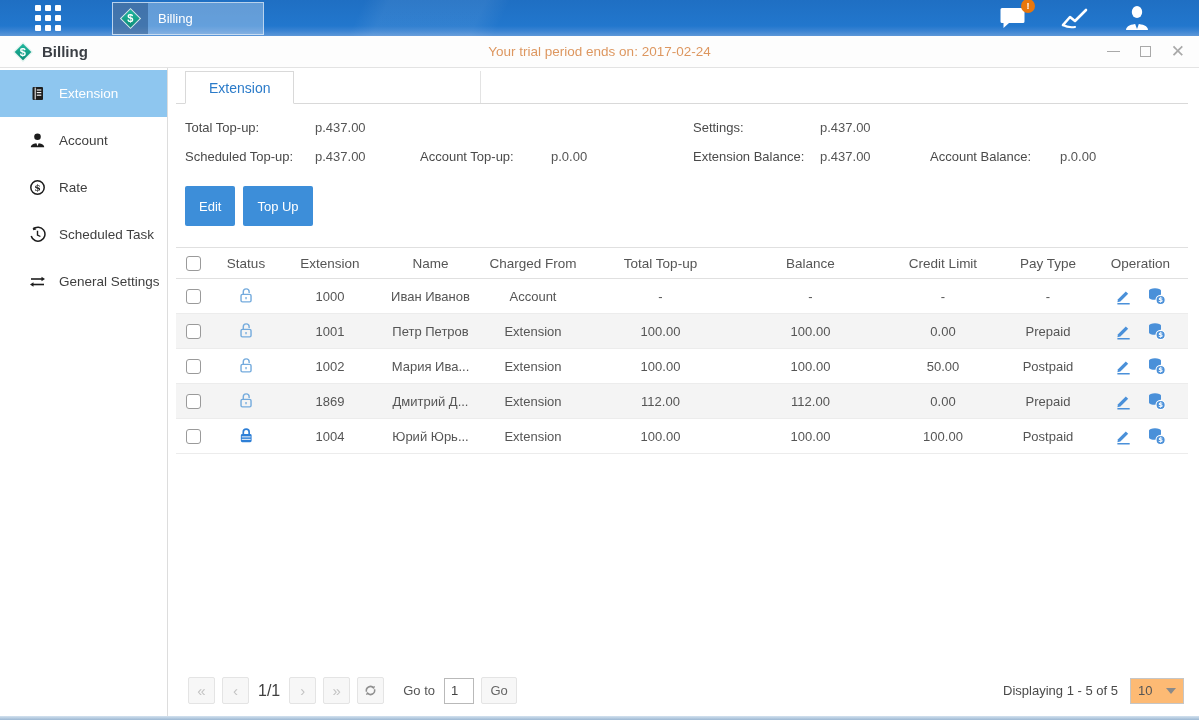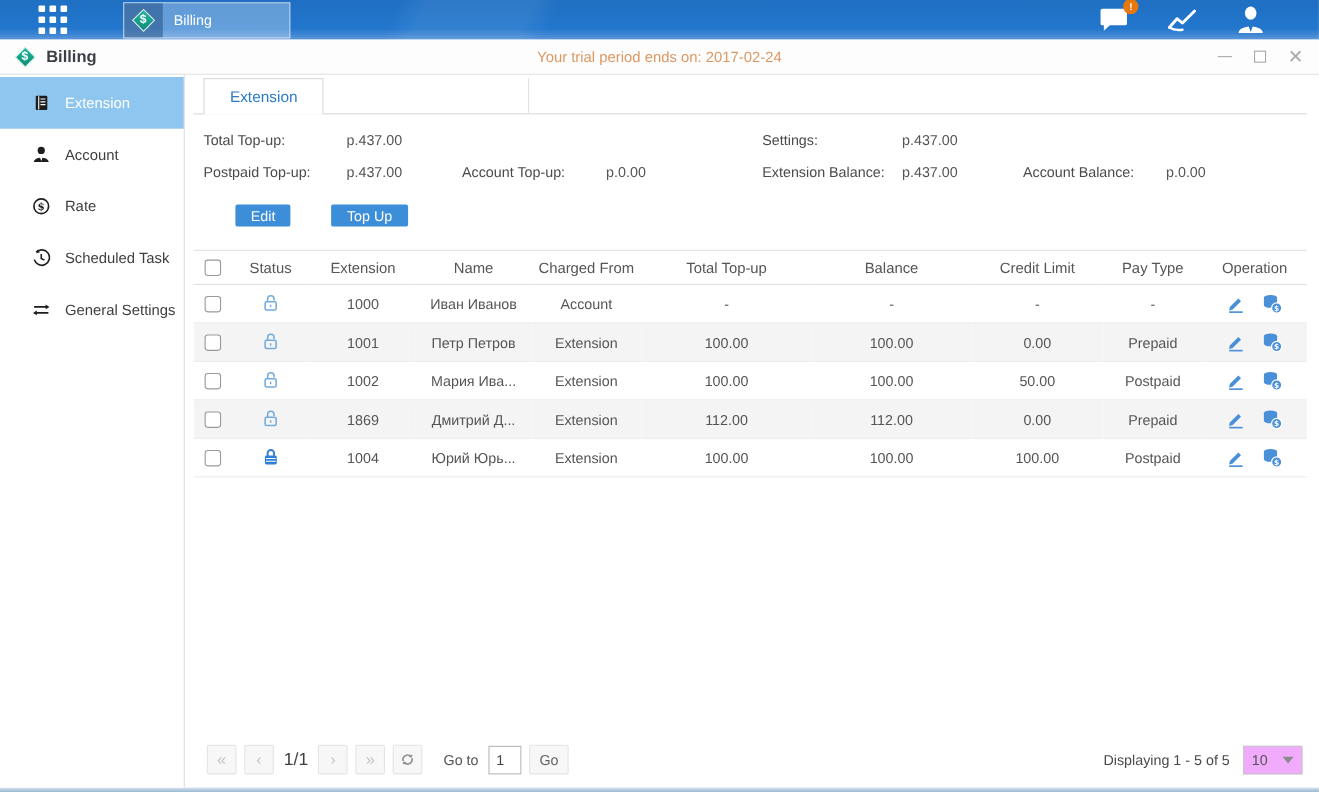--- a/index.html
+++ b/index.html
@@ -64,21 +64,21 @@
   
   .summary{ margin:16px 0 0 9px; display:grid; grid-template-columns:508px 1fr; font-size:13px;}
   .sumhalf{ display:grid; grid-template-columns:130px 105px 131px auto; grid-row-gap:14px; align-items:center;}
   .sumhalf.right{ grid-template-columns:127px 110px 130px auto;}
   .slabel{ font-weight:normal; color:#4a4a4a;}
   .sval{ color:#555;}
 
   
   .btnrow{ margin:22px 0 0 9px; display:flex; gap:8px;}
   .btn{ background:#3d8ed9; color:#fff; border:none; border-radius:2px; font-size:13px;
-    font-family:"Liberation Sans",sans-serif; padding:0 14px; height:20px; cursor:pointer;margin-left:29px;}
+    font-family:"Liberation Sans",sans-serif; padding:0 14px; height:40px; cursor:pointer;}
 
   
   table{ width:100%; margin-top:21px; border-collapse:collapse; table-layout:fixed; font-size:13px; color:#555;}
   thead th{ font-weight:normal; color:#555; height:31px; text-align:center; font-size:13.5px;
     border-top:1px solid #e0e0e0; border-bottom:1px solid #e0e0e0;}
   tbody td{ height:35px; text-align:center; border-bottom:1px solid #ececec; overflow:hidden; white-space:nowrap;}
   tbody tr:nth-child(even){ background:#f4f4f4;}
   .cb{ display:inline-block; width:15px; height:15px; border:1px solid #9a9a9a; border-radius:3px; background:#fff; vertical-align:middle; cursor:pointer;}
   .opicons{ display:flex; justify-content:center; align-items:center; gap:15px;}
   .opicon{ cursor:pointer; display:flex;}
@@ -88,21 +88,21 @@
   .pbtn{ width:27px; height:27px; background:#f7f7f7; border:1px solid #e4e4e4; border-radius:2px;
     color:#c3c3c3; font-size:15px; display:flex; align-items:center; justify-content:center; cursor:pointer; margin-right:7px;}
   .pind{ color:#404040; margin:0 9px 0 2px; font-size:16px;}
   .goto-lbl{ color:#555; font-size:13px; margin:0 9px 0 12px;}
   .goto-input{ width:30px; height:26px; border:1px solid #b9b9b9; font-size:13px; text-align:left; padding-left:6px;
     font-family:"Liberation Sans",sans-serif; color:#444;}
   .go-btn{ width:36px; height:27px; background:#f7f7f7; border:1px solid #e4e4e4; border-radius:2px;
     color:#666; font-size:13px; margin-left:7px; cursor:pointer; font-family:"Liberation Sans",sans-serif;}
   .pag-right{ margin-left:auto; display:flex; align-items:center; gap:12px; padding-right:4px;}
   .displaying{ color:#4a4a4a; font-size:13px;}
-  .psize{ width:54px; height:26px; border:1px solid #c6c6c6; background:#f0abfc; display:flex;
+  .psize{ width:54px; height:26px; border:1px solid #c6c6c6; background:#fdba74; display:flex;
     align-items:center; justify-content:space-between; padding:0 7px; cursor:pointer; font-size:13px; color:#555;}
   .caret{ width:0; height:0; border-left:5px solid transparent; border-right:5px solid transparent; border-top:6px solid #8a8a8a;}
 
   
   .bottom-strip{ height:4px; background:linear-gradient(180deg,#d3e2ef,#9cb8d3);}
 </style>
 </head>
 <body>
 
 <div class="topbar">
@@ -222,21 +222,21 @@
       </div>
       <div class="tab-ghost"></div>
     </div>
 
     <div class="summary">
       <div class="sumhalf">
         <span class="slabel">Total Top-up:</span>
         <span class="sval">p.437.00</span>
         <span></span>
           <span></span>
-        <span class="slabel">Postpaid Top-up:</span>
+        <span class="slabel">Scheduled Top-up:</span>
         <span class="sval">p.437.00</span>
         <span class="slabel">Account Top-up:</span>
         <span class="sval">p.0.00</span>
       </div>
       <div class="sumhalf right">
         <span class="slabel">Settings:</span>
         <span class="sval">p.437.00</span>
         <span></span>
           <span></span>
         <span class="slabel">Extension Balance:</span>

